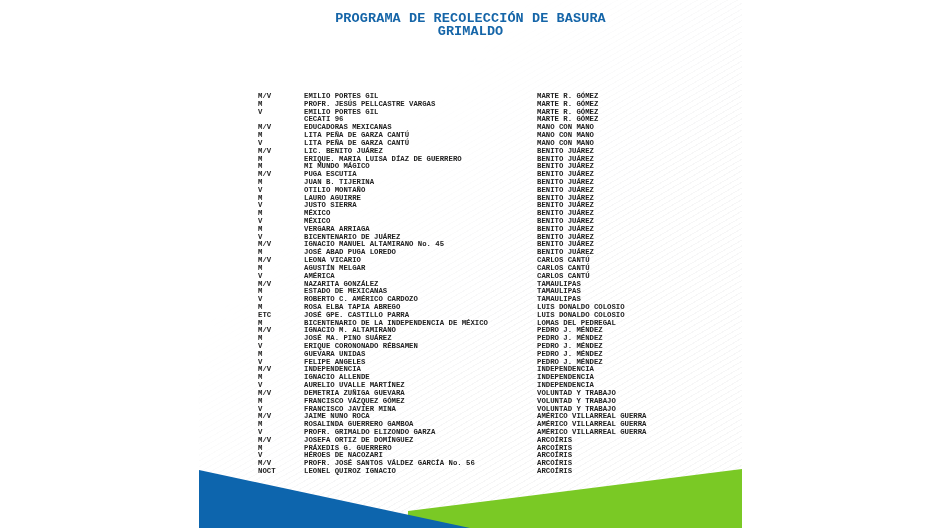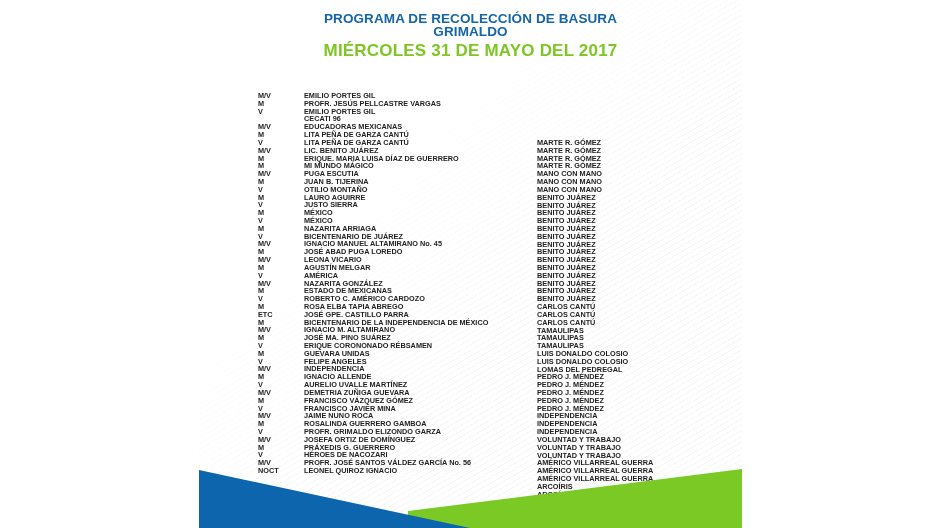--- a/index.html
+++ b/index.html
@@ -2,21 +2,21 @@
 <html><head>
   <meta charset="utf-8">
   <style>
     html, body { margin: 0; padding: 0; }
     body {
       width: 940px; height: 528px; background: #ffffff; overflow: hidden;
       position: relative; font-family: "Liberation Sans", sans-serif;
     }
     .poster {
       position: absolute; left: 199px; top: 0; width: 543px; height: 528px;
-      background: #ffffff; overflow: hidden;
+      background: #ffffff; overflow: hidden; font-family: Liberation Mono, monospace;
     }
     .hatch {
       position: absolute; left: 0; top: 0; width: 543px; height: 528px;
       background: repeating-linear-gradient(-30deg, rgba(0,0,0,0) 0px, rgba(0,0,0,0) 4px, rgba(200,200,205,0.16) 4px, rgba(200,200,205,0.16) 5px);
       -webkit-mask-image: linear-gradient(135deg, rgba(0,0,0,0) 30%, rgba(0,0,0,1) 60%);
       mask-image: linear-gradient(135deg, rgba(0,0,0,0) 30%, rgba(0,0,0,1) 60%);
     }
     .title1, .title2 {
       position: absolute; left: 0; width: 543px; text-align: center;
       font-weight: bold; color: #1565a8; font-size: 13.5px; letter-spacing: 0.1px;
@@ -30,32 +30,31 @@
     }
     .rows {
       position: absolute; left: 59px; top: 92px; width: 480px;
     }
     .row {
       position: relative; height: 7.82px; line-height: 8px;
       font-size: 7.3px; font-weight: bold; color: #222222; white-space: nowrap;
     }
     .row .code { position: absolute; left: 0; }
     .row .school { position: absolute; left: 46px; }
-    .row .zone { position: absolute; left: 279px; margin-top: 47px; }
+    .row .zone { position: absolute; left: 279px; }
     .shape { position: absolute; left: 0; top: 0; width: 543px; height: 528px; }
   </style>
 </head>
 <body>
 
 <div class="poster">
   <div class="hatch"></div>
 
   <div class="title1">PROGRAMA DE RECOLECCIÓN DE BASURA</div>
   <div class="title2">GRIMALDO</div>
-  <div class="date">MIÉRCOLES 31 DE MAYO DEL 2017</div>
 
   <div class="rows" id="rows">
       <div class="row">
     <span class="code">M/V</span>
     <span class="school">EMILIO PORTES GIL</span>
     <span class="zone">MARTE R. GÓMEZ</span>
   </div>
       <div class="row">
     <span class="code">M</span>
     <span class="school">PROFR. JESÚS PELLCASTRE VARGAS</span>
@@ -131,21 +130,21 @@
     <span class="school">MÉXICO</span>
     <span class="zone">BENITO JUÁREZ</span>
   </div>
       <div class="row">
     <span class="code">V</span>
     <span class="school">MÉXICO</span>
     <span class="zone">BENITO JUÁREZ</span>
   </div>
       <div class="row">
     <span class="code">M</span>
-    <span class="school">NAZARITA ARRIAGA</span>
+    <span class="school">VERGARA ARRIAGA</span>
     <span class="zone">BENITO JUÁREZ</span>
   </div>
       <div class="row">
     <span class="code">V</span>
     <span class="school">BICENTENARIO DE JUÁREZ</span>
     <span class="zone">BENITO JUÁREZ</span>
   </div>
       <div class="row">
     <span class="code">M/V</span>
     <span class="school">IGNACIO MANUEL ALTAMIRANO No. 45</span>

